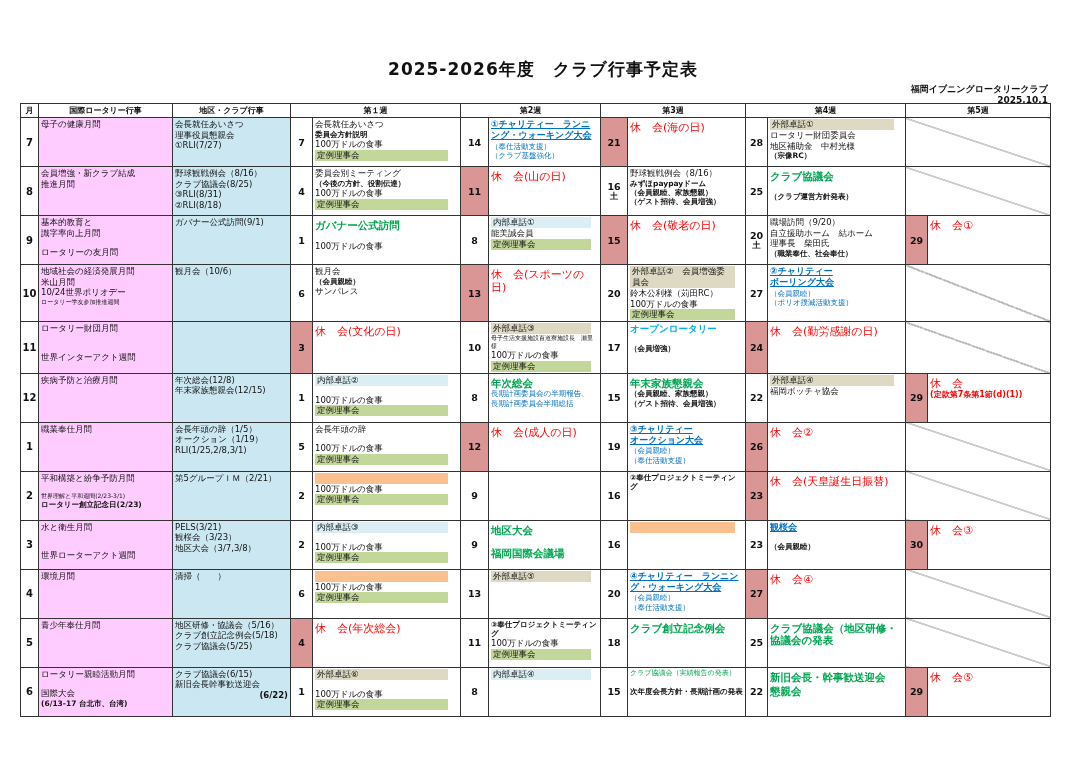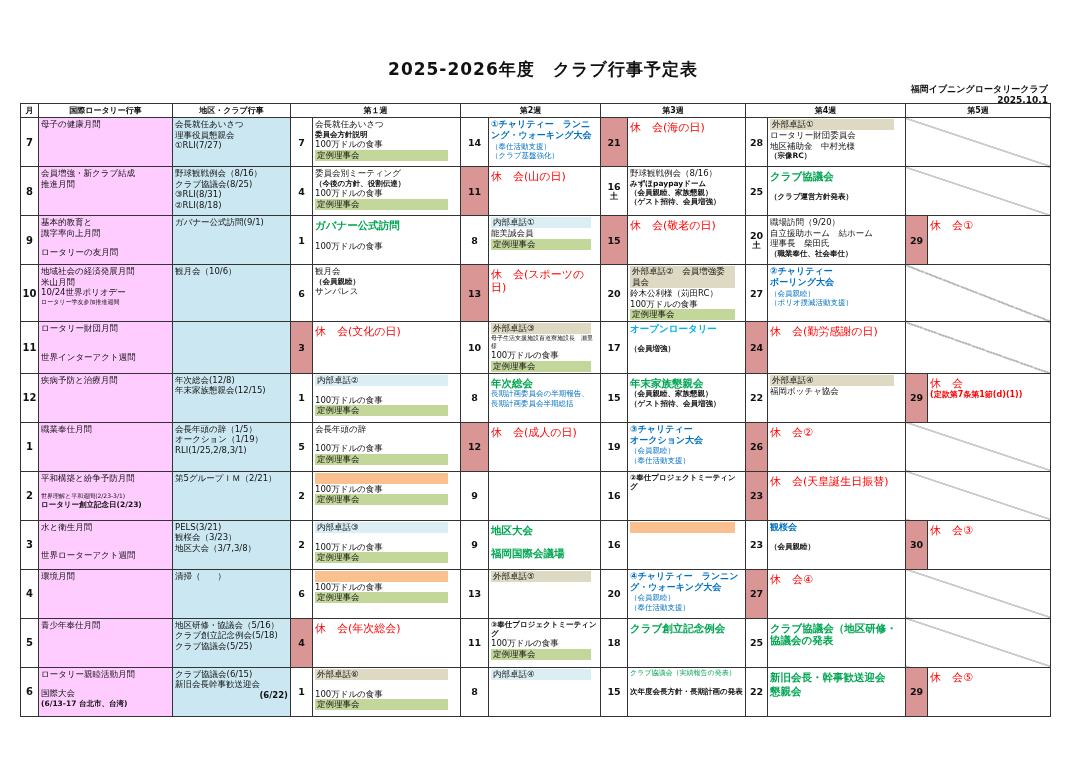--- a/index.html
+++ b/index.html
@@ -36,21 +36,21 @@
      linear-gradient(to top right,
        transparent calc(50% - 0.6px), #999 calc(50% - 0.6px),
        #999 calc(50% + 0.6px), transparent calc(50% + 0.6px)) #fff;}
   .ln{font-size:8.5px;line-height:1.25;white-space:normal;}
   .ln-sm{font-size:7.5px;line-height:1.25;font-weight:bold;}
   .ln-xs{font-size:6px;line-height:1.3;}
   .ln-red{color:var(--red);font-weight:normal;font-size:11px;line-height:1.2;padding-top:2px;}
   .ln-redsm{color:var(--red);font-weight:bold;font-size:8px;line-height:1.2;}
   .ln-grn{color:var(--grn);font-weight:bold;font-size:10.5px;line-height:1.2;padding-top:2px;}
   .ln-grnxs{color:var(--grn);font-size:7px;line-height:1.3;}
-  .ln-blu{color:var(--blu);font-weight:bold;font-size:9px;line-height:1.25;}
+  .ln-blu{color:var(--blu);font-weight:bold;font-size:9px;line-height:1.25;text-decoration:underline;}
   .ln-bluxs{color:var(--blu);font-size:7.5px;line-height:1.25;}
   .ln-cyn{color:var(--cyn);font-weight:bold;font-size:9.5px;line-height:1.2;}
   .ln-rt{text-align:right;font-weight:bold;}
   .bar{display:block;width:93%;font-size:8.5px;line-height:1.3;padding:0 2px;min-height:10px;}
   .bar-grn{background:var(--bgrn);margin-top:auto;}
   .bar-tan{background:var(--btan);}
   .bar-blu{background:var(--bblu);}
   .bar-org{background:var(--borg);}
   .gap{height:9px;flex:0 0 auto;}
 </style>

